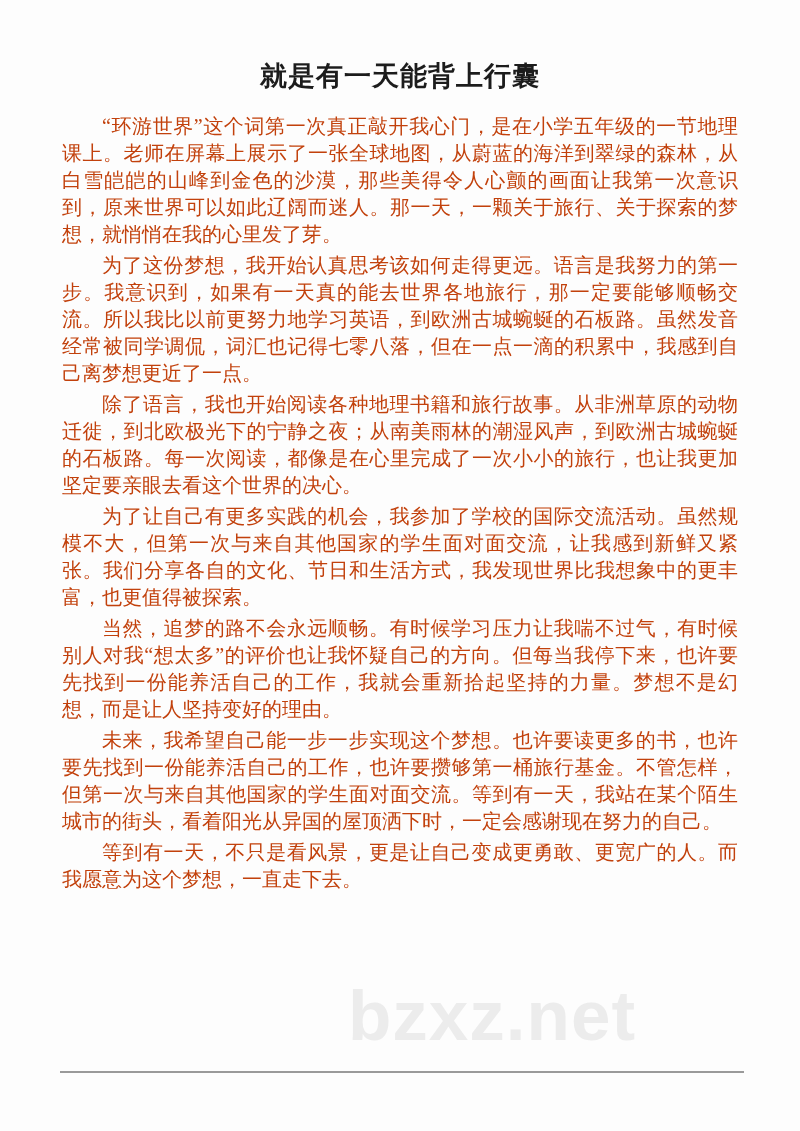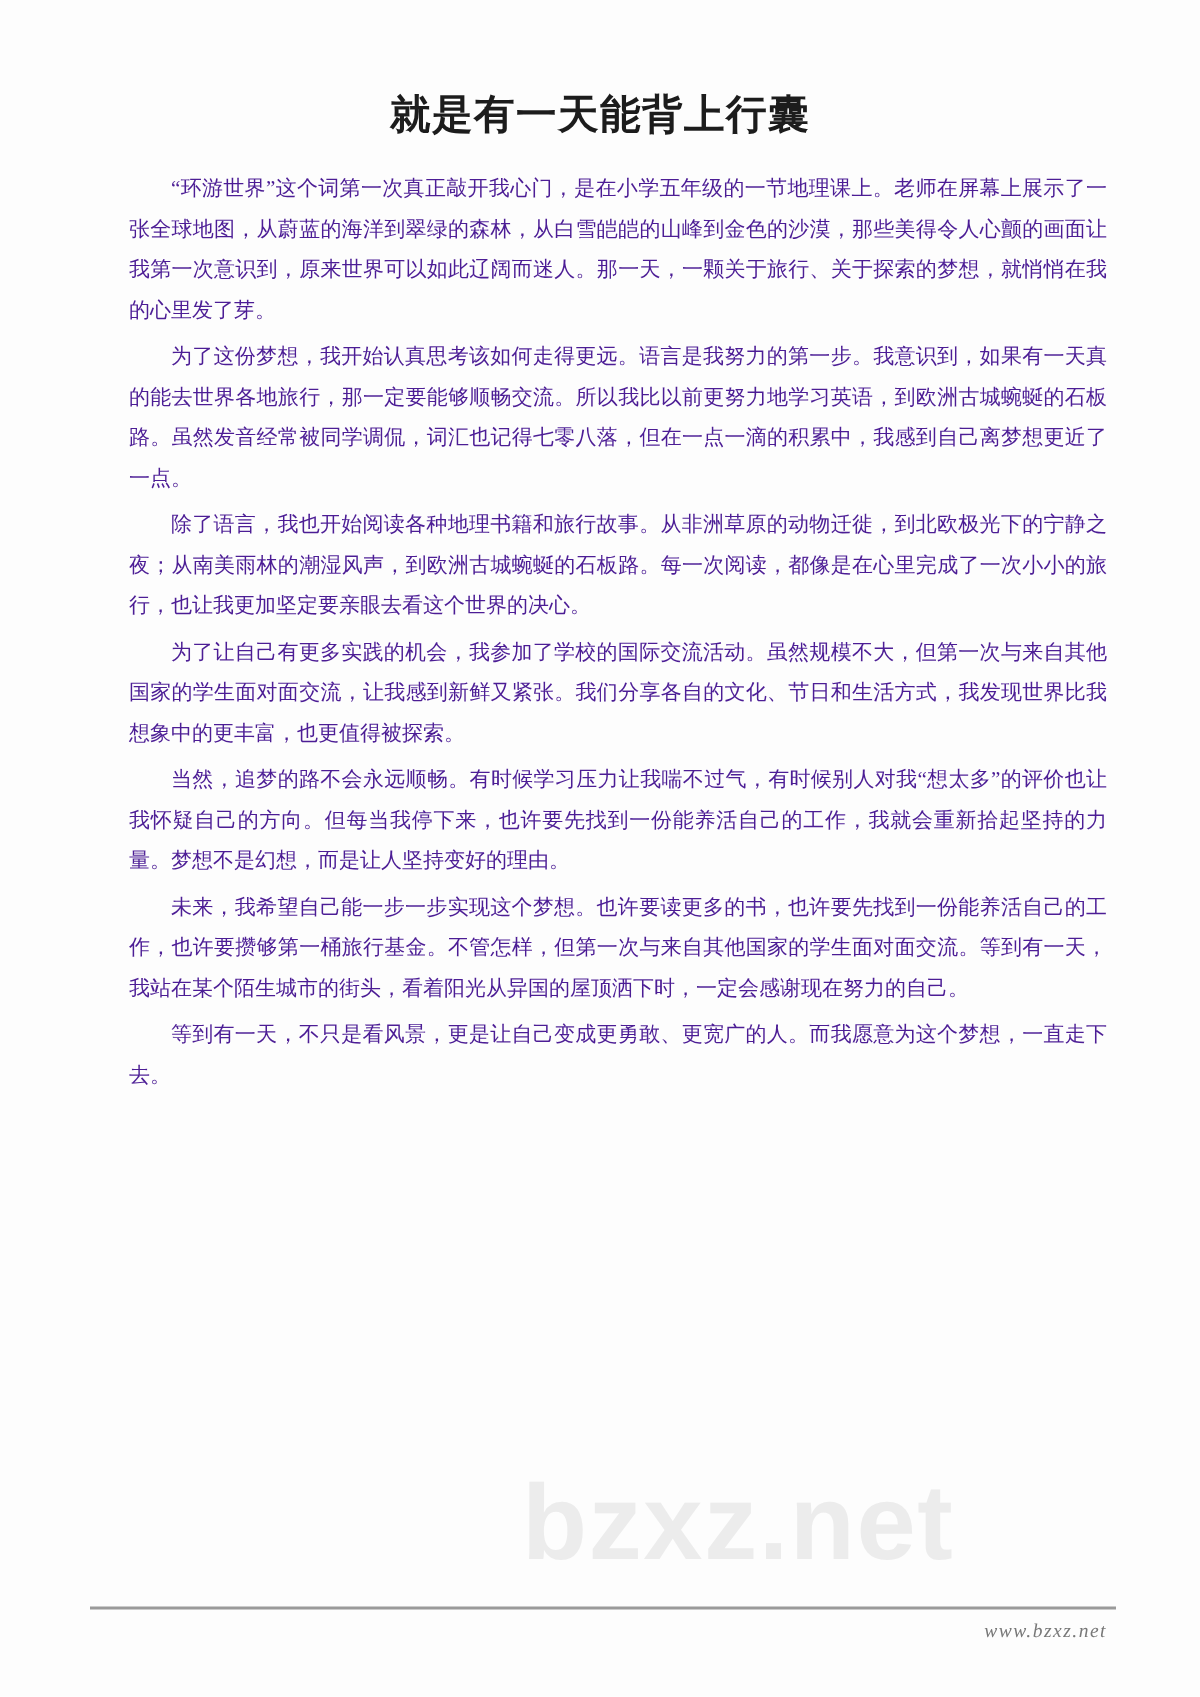--- a/index.html
+++ b/index.html
@@ -24,28 +24,27 @@
     font-size: 27px;
     line-height: 36px;
     text-align: center;
     color: #1c1c1c;
     letter-spacing: 1px;
   }
   .essay-1 .essay-title { margin-bottom: 19px; }
   .essay-2 { margin-top: 78px; }
   .essay-2 .essay-title { margin-bottom: 22px; }
   .paragraphs p {
-    font-size: 14px;
+    font-size: 20px;
     line-height: 27px;
-    color: #4c1d95;
+    color: #c2410c;
     text-align: justify;
     text-indent: 2em;
     margin-bottom: 4px;
     word-break: break-all;
-    margin-left: 24px;
   }
   .watermark {
     position: absolute;
     left: 348px;
     top: 980px;
     z-index: 1;
     font-family: "Liberation Sans", "DejaVu Sans", sans-serif;
     font-weight: 700;
     font-size: 71px;
     line-height: 1;
@@ -93,16 +92,15 @@
         <p>为了让自己有更多实践的机会，我参加了学校的国际交流活动。虽然规模不大，但第一次与来自其他国家的学生面对面交流，让我感到新鲜又紧张。我们分享各自的文化、节日和生活方式，我发现世界比我想象中的更丰富，也更值得被探索。</p>
         <p>当然，追梦的路不会永远顺畅。有时候学习压力让我喘不过气，有时候别人对我“想太多”的评价也让我怀疑自己的方向。但每当我停下来，也许要先找到一份能养活自己的工作，我就会重新拾起坚持的力量。梦想不是幻想，而是让人坚持变好的理由。</p>
         <p>未来，我希望自己能一步一步实现这个梦想。也许要读更多的书，也许要先找到一份能养活自己的工作，也许要攒够第一桶旅行基金。不管怎样，但第一次与来自其他国家的学生面对面交流。等到有一天，我站在某个陌生城市的街头，看着阳光从异国的屋顶洒下时，一定会感谢现在努力的自己。</p>
         <p>等到有一天，不只是看风景，更是让自己变成更勇敢、更宽广的人。而我愿意为这个梦想，一直走下去。</p>
       </div>
   </section>
 
 
   <div class="page-footer">
     <div class="footer-divider" style="background: rgb(154, 154, 154);"></div>
-    <div class="footer-url" style="color: rgb(120, 120, 120);">www.bzxz.net</div>
   </div>
 
 </div>
 
 </body></html>

